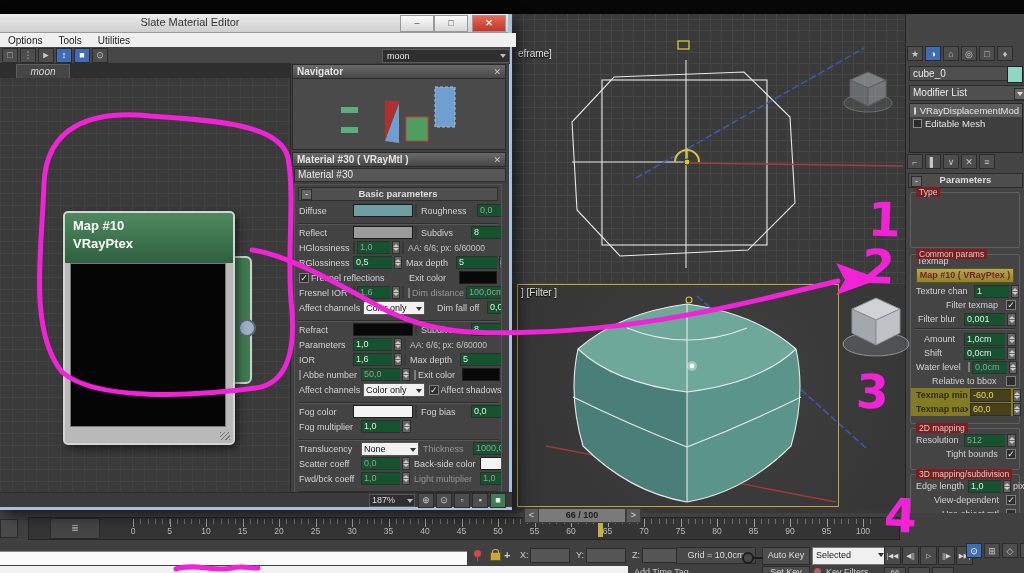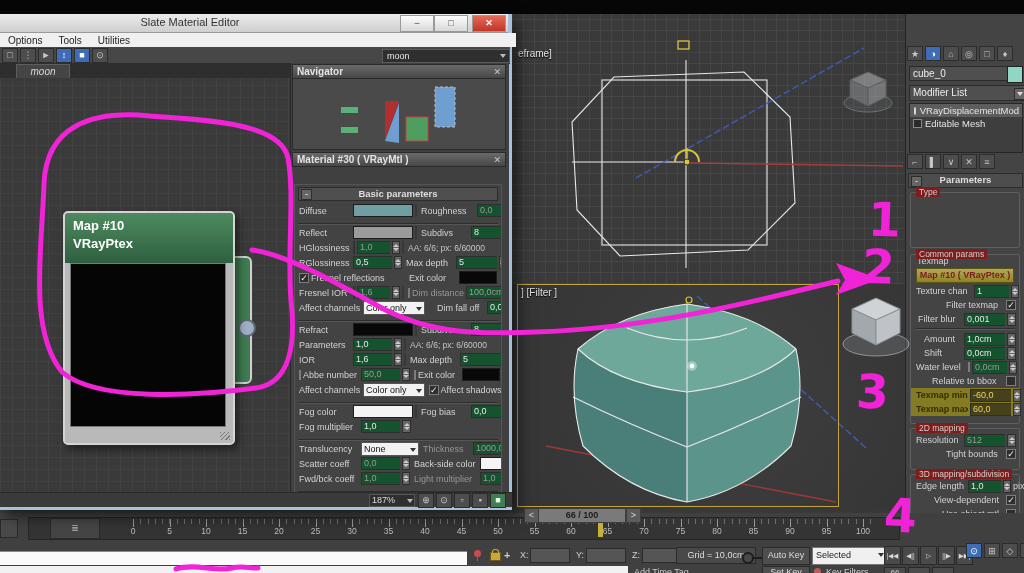--- a/index.html
+++ b/index.html
@@ -570,20 +570,21 @@
         <rect x="113" y="38" width="22" height="24" fill="#4e9e5f" stroke="#c04040"></rect>
         <rect x="142" y="8" width="20" height="40" fill="#6f9fd0" stroke="#bbb" stroke-dasharray="3 2"></rect>
       </svg>
     </div>
   </div>
   <div class="abs" id="mat-panel">
     <div class="phead">
         <span>Material #30  ( VRayMtl )</span>
         <span class="x">✕</span>
       </div>
+    <div class="abs" id="mat-name">Material #30</div>
     <div class="abs" id="mat-scroll">
       <div id="rollout">
         <span class="minus">-</span>
         <span>Basic parameters</span>
       </div>
       <div>
           <div class="prow">
             <span class="c-lab" style="width: 52px; flex: 0 0 52px;">Diffuse</span>
             <span class="c-swatch" style="width: 58px; flex: 0 0 58px; background: rgb(111, 159, 162);"></span>
             <span class="c-btn"></span>

